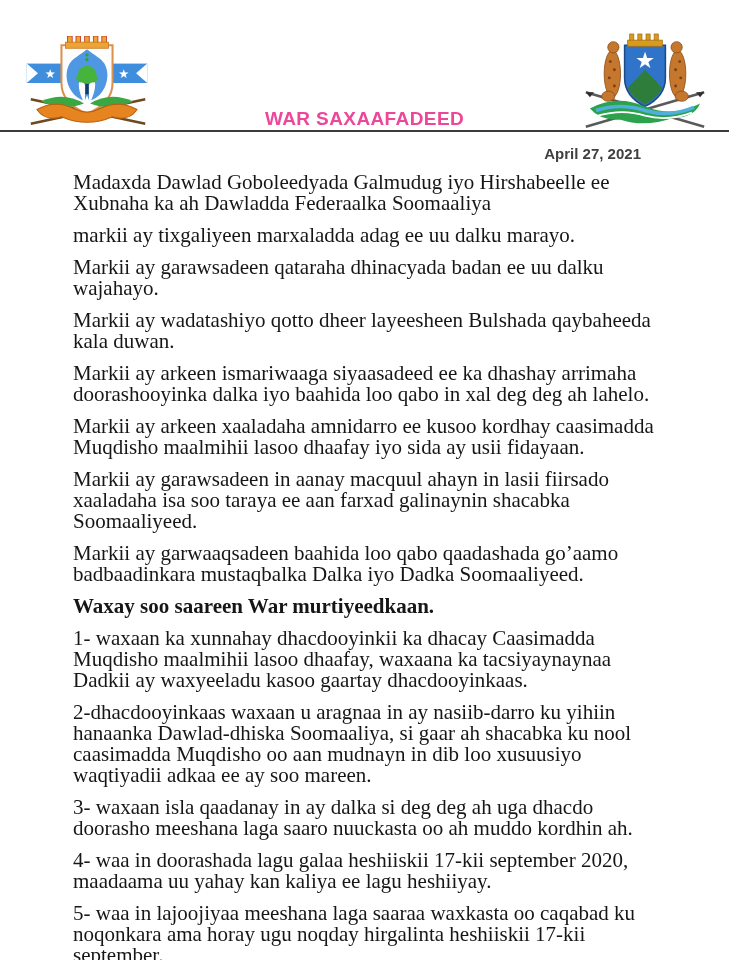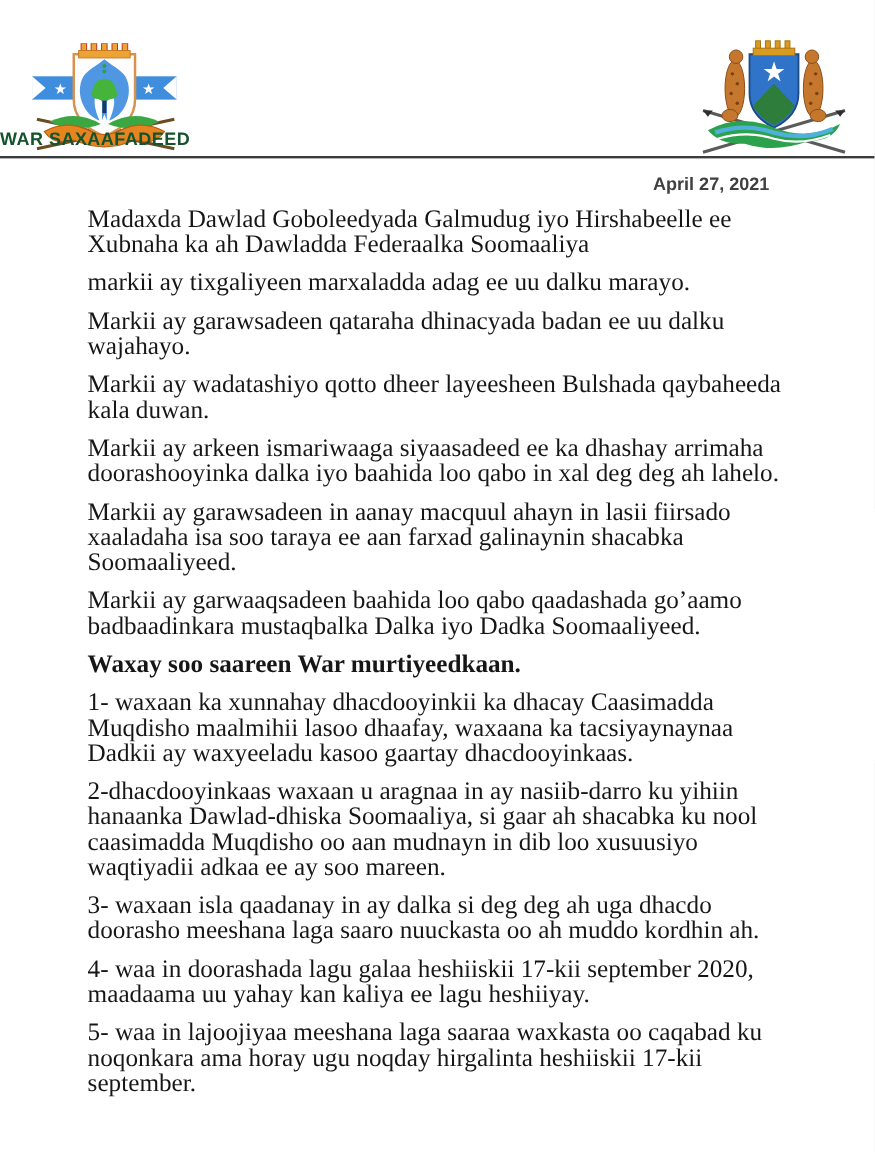--- a/index.html
+++ b/index.html
@@ -12,26 +12,26 @@
     font-family: "Liberation Serif", serif;
     color: #161616;
     overflow: hidden;
   }
   .emblem { position: absolute; }
   .emblem-left  { left: 24px; top: 36px; width: 126px; height: 94px; }
   .emblem-right { left: 581px; top: 33px; width: 128px; height: 102px; }
   .doc-title {
     position: absolute;
     top: 108px; left: 0; width: 729px;
-    text-align: left;
+    text-align: center;
     font-family: "Liberation Sans", sans-serif;
     font-weight: bold;
-    font-size: 15px;
+    font-size: 19px;
     letter-spacing: 0.4px;
-    color: #14532d;
+    color: #ec4899;
   }
   .header-rule {
     position: absolute;
     top: 130px; left: 0;
     width: 729px; height: 2px;
     background: #3c3c3c;
   }
   .doc-date {
     position: absolute;
     top: 145px; right: 88px;
@@ -139,20 +139,21 @@
   <div class="header-rule"></div>
 
   <div class="doc-date">April 27, 2021</div>
 
   <div class="doc-body">
     <p>Madaxda Dawlad Goboleedyada Galmudug iyo Hirshabeelle ee Xubnaha ka ah Dawladda Federaalka Soomaaliya</p>
     <p>markii ay tixgaliyeen marxaladda adag ee uu dalku marayo.</p>
     <p>Markii ay garawsadeen qataraha dhinacyada badan ee uu dalku wajahayo.</p>
     <p>Markii ay wadatashiyo qotto dheer layeesheen Bulshada qaybaheeda kala duwan.</p>
     <p>Markii ay arkeen ismariwaaga siyaasadeed ee ka dhashay arrimaha doorashooyinka dalka iyo baahida loo qabo in xal deg deg ah lahelo.</p>
+    <p>Markii ay arkeen xaaladaha amnidarro ee kusoo kordhay caasimadda Muqdisho maalmihii lasoo dhaafay iyo sida ay usii fidayaan.</p>
     <p>Markii ay garawsadeen in aanay macquul ahayn in lasii fiirsado xaaladaha isa soo taraya ee aan farxad galinaynin shacabka Soomaaliyeed.</p>
     <p>Markii ay garwaaqsadeen baahida loo qabo qaadashada go’aamo badbaadinkara mustaqbalka Dalka iyo Dadka Soomaaliyeed.</p>
     <p class="section-heading">Waxay soo saareen War murtiyeedkaan.</p>
     <p>1- waxaan ka xunnahay dhacdooyinkii ka dhacay Caasimadda Muqdisho maalmihii lasoo dhaafay, waxaana ka tacsiyaynaynaa Dadkii ay waxyeeladu kasoo gaartay dhacdooyinkaas.</p>
     <p>2-dhacdooyinkaas waxaan u aragnaa in ay nasiib-darro ku yihiin hanaanka Dawlad-dhiska Soomaaliya, si gaar ah shacabka ku nool caasimadda Muqdisho oo aan mudnayn in dib loo xusuusiyo waqtiyadii adkaa ee ay soo mareen.</p>
     <p>3- waxaan isla qaadanay in ay dalka si deg deg ah uga dhacdo doorasho meeshana laga saaro nuuckasta oo ah muddo kordhin ah.</p>
     <p>4- waa in doorashada lagu galaa heshiiskii 17-kii september 2020, maadaama uu yahay kan kaliya ee lagu heshiiyay.</p>
     <p>5- waa in lajoojiyaa meeshana laga saaraa waxkasta oo caqabad ku noqonkara ama horay ugu noqday hirgalinta heshiiskii 17-kii september.</p>
   </div>
 

